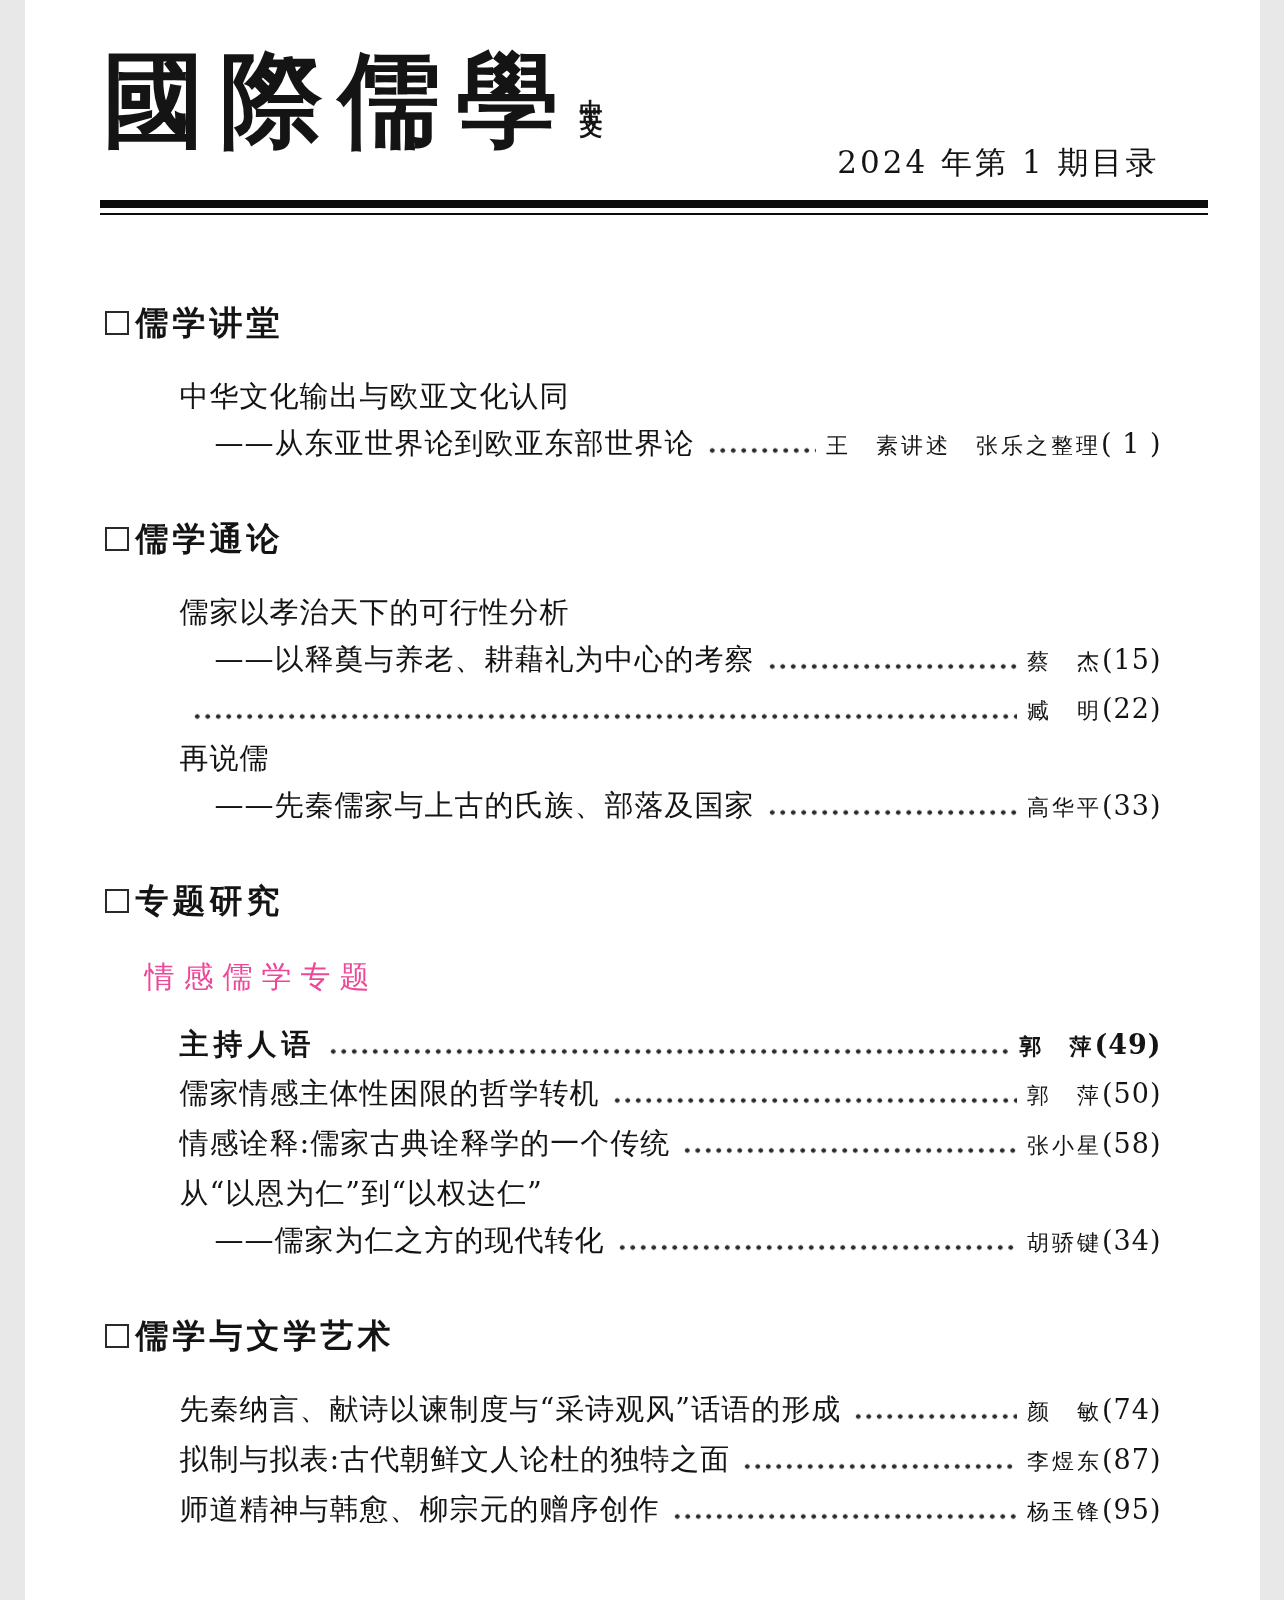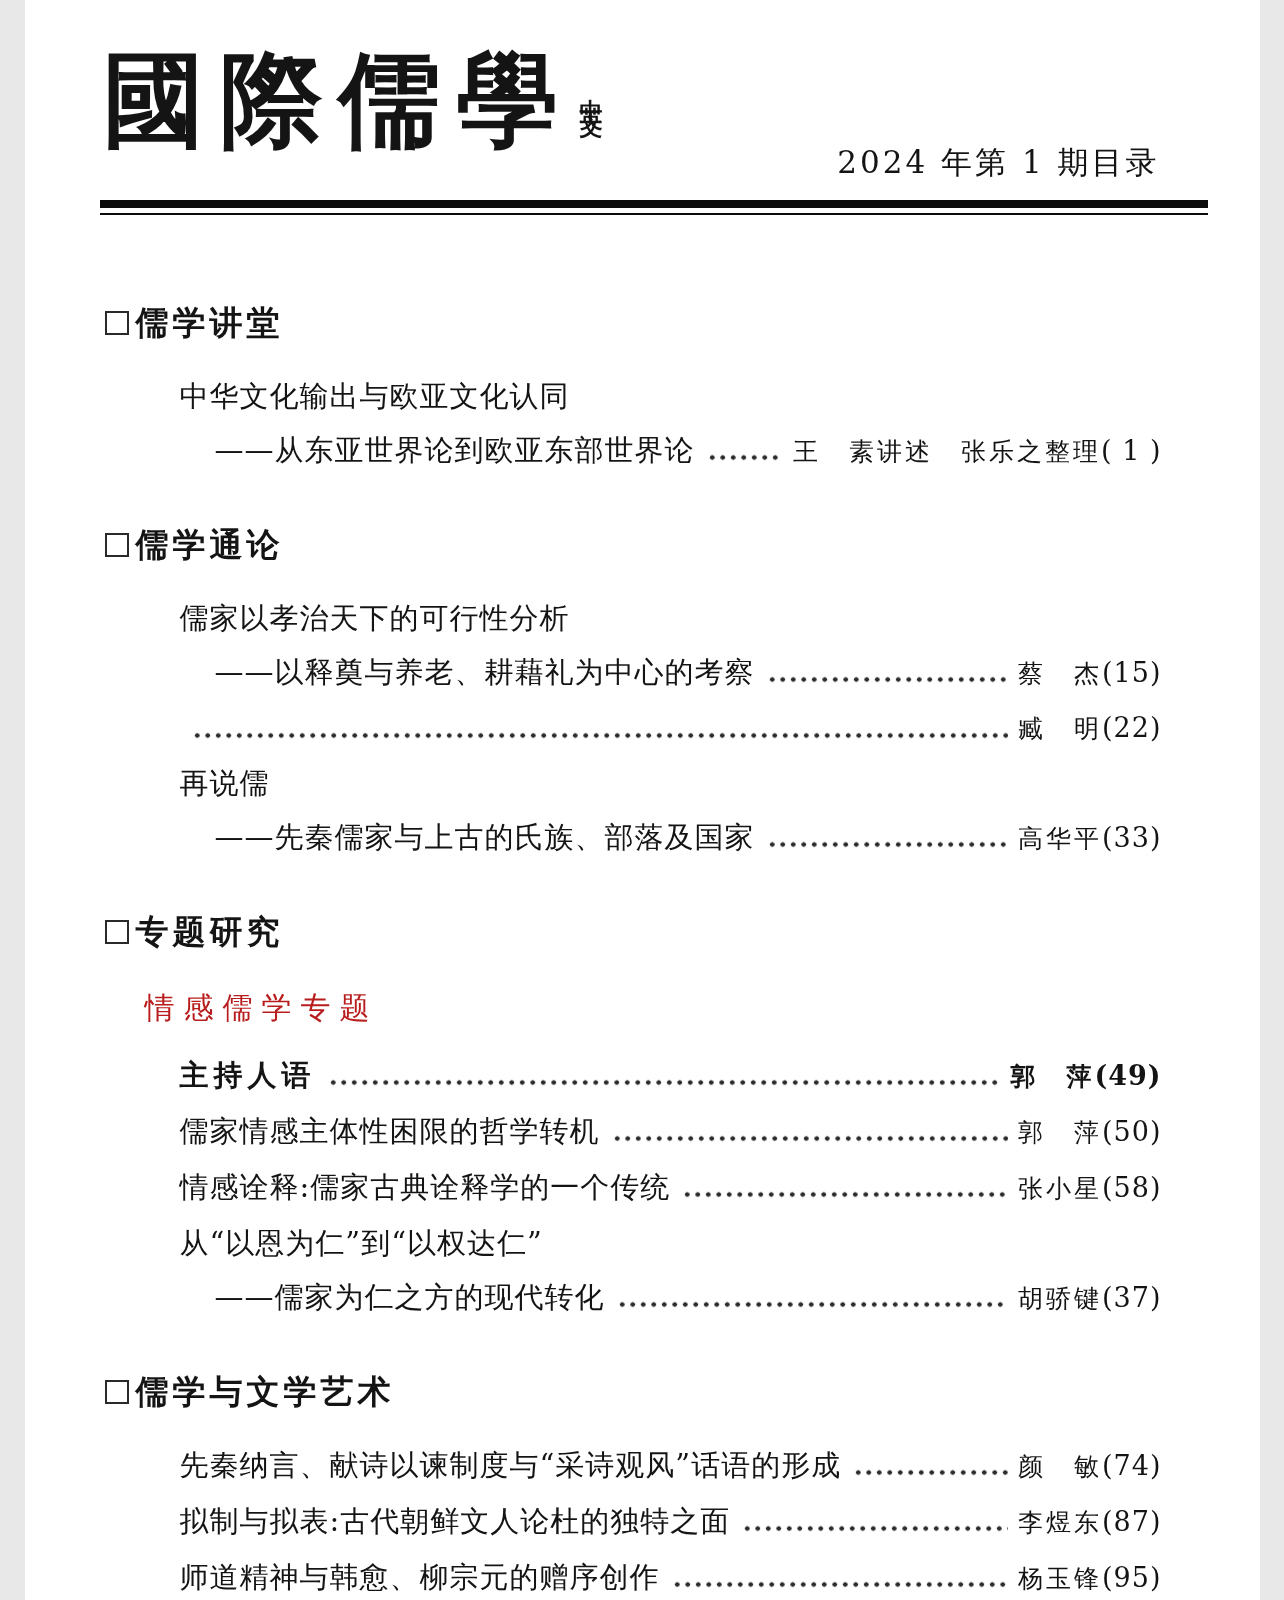--- a/index.html
+++ b/index.html
@@ -43,45 +43,45 @@
     font-size:33px; font-weight:bold; line-height:40px;
     letter-spacing:4px;
   }
   .sec .sq {
     width:24px; height:24px; border:2px solid #2a2a2a;
     flex:0 0 auto; margin-left:5px;
   }
   .mt-sec { margin-top:56px; }
   .row {
     display:flex; align-items:baseline;
-    font-size:29px; line-height:34px; margin-top:20px;
+    font-size:29px; line-height:34px; margin-top:13px;
     letter-spacing:1px;
   }
   .row .txt { flex:0 1 auto; white-space:nowrap; }
   .t1 { padding-left:80px;text-align:center; }
   .t2 { padding-left:115px; }
   .mt-first { margin-top:36px; }
   .mt-sub   { margin-top:32px;font-weight:bold; }
   .lead {
     flex:1 1 20px; min-width:18px; align-self:stretch;
     margin:0 10px 0 12px;
     background-image:radial-gradient(circle, #2c2c2c 2px, transparent 2.5px);
     background-size:10.5px 10.5px;
     background-repeat:repeat-x;
     background-position:left 19px;
   }
   .author {
     flex:0 0 auto; white-space:nowrap;
-    font-size:25px; letter-spacing:3px;
+    font-size:22px; letter-spacing:3px;
   }
   .pg { flex:0 0 auto; white-space:nowrap; font-size:27px; }
   .subsection {
     margin-top:38px; padding-left:45px;
     font-size:30px; line-height:36px;
-    letter-spacing:9px; color:#b91c1c; font-weight:400;
+    letter-spacing:9px; color:#ec4899; font-weight:400;
   }
   .kai { letter-spacing:5px; }
 </style>
 </head>
 <body>
 
 <div class="page">
 
   <div class="masthead">
     <div class="logo-wrap">
@@ -163,21 +163,21 @@
       <span class="author">张小星</span>
       <span class="pg">(58)</span>
     </div>
     <div class="row t1">
       <span class="txt">从“以恩为仁”到“以权达仁”</span>
     </div>
     <div class="row t2">
       <span class="txt">——儒家为仁之方的现代转化</span>
       <span class="lead"></span>
       <span class="author">胡骄键</span>
-      <span class="pg">(37)</span>
+      <span class="pg">(34)</span>
     </div>
 
     <div class="sec mt-sec">
       <span class="sq"></span>
       <span>儒学与文学艺术</span>
     </div>
     <div class="row t1 mt-first">
       <span class="txt">先秦纳言、献诗以谏制度与“采诗观风”话语的形成</span>
       <span class="lead"></span>
       <span class="author">颜　敏</span>

